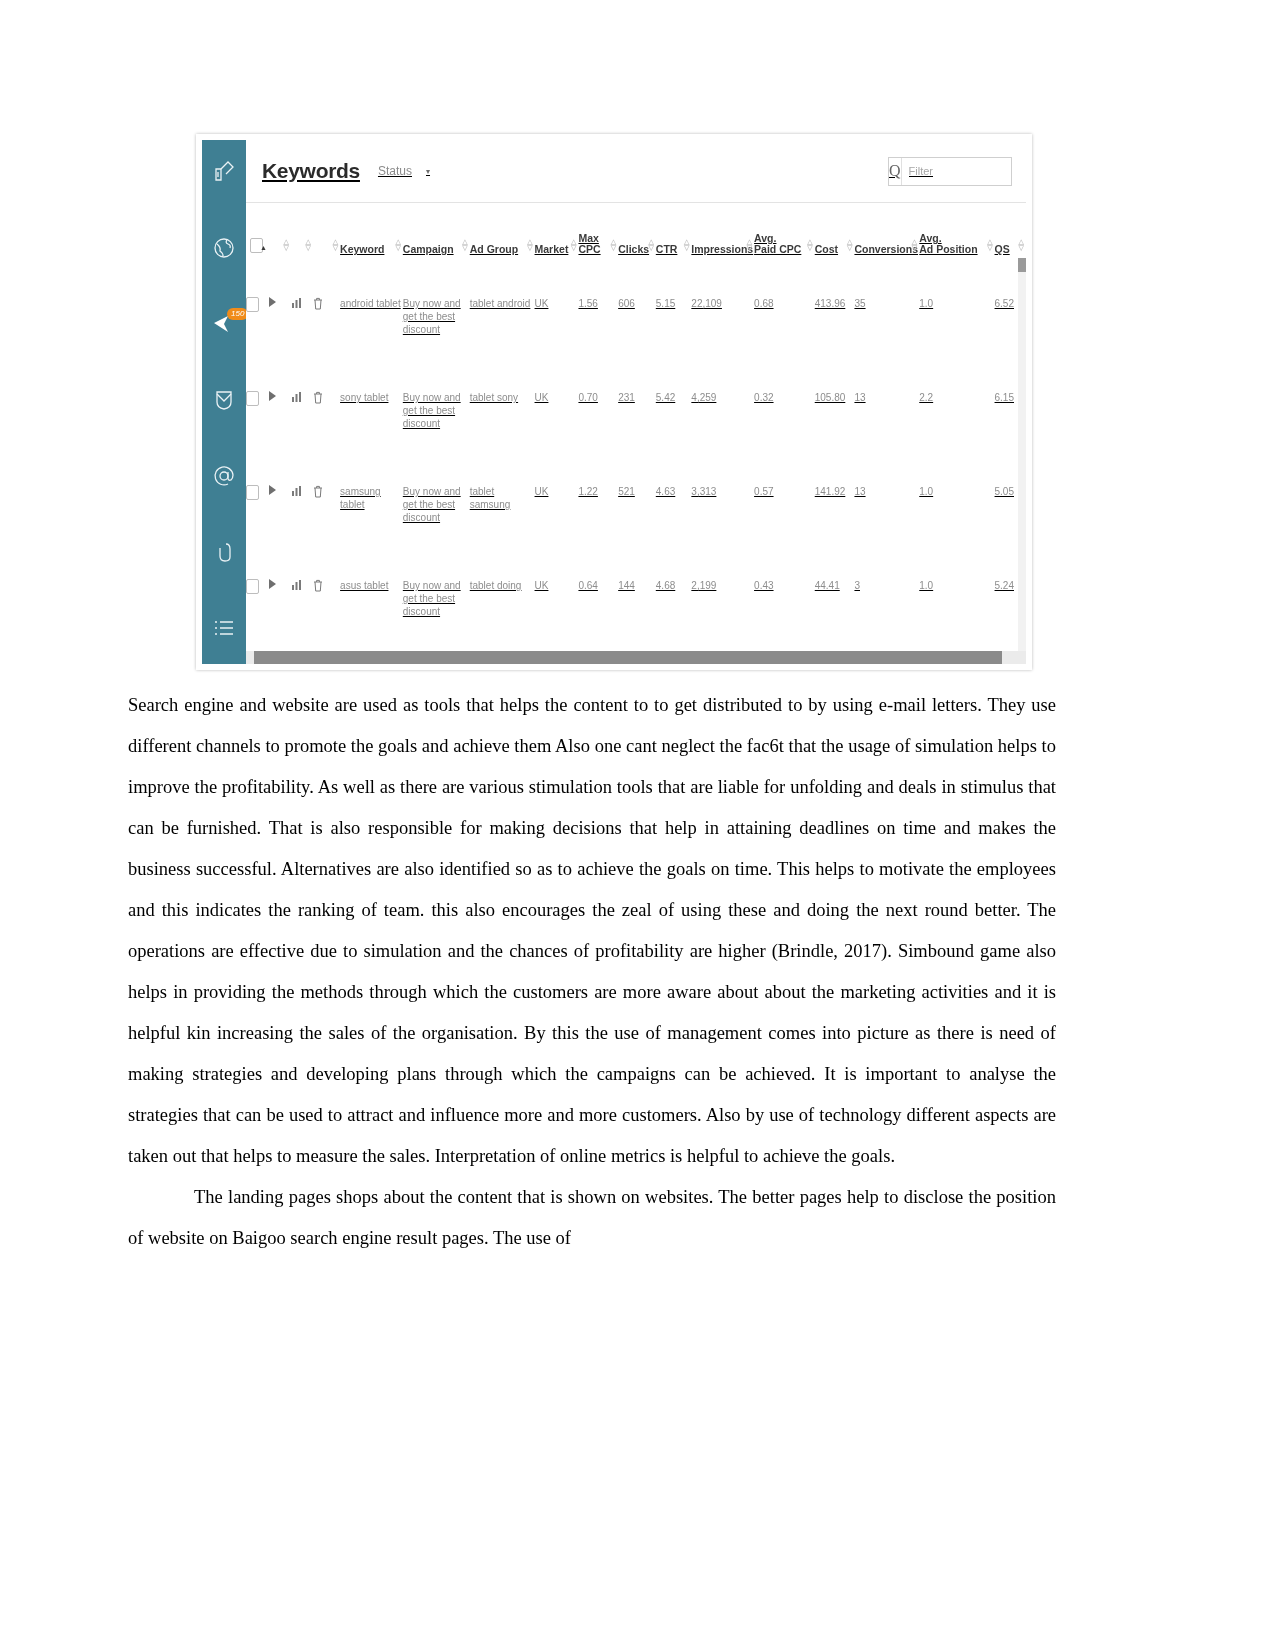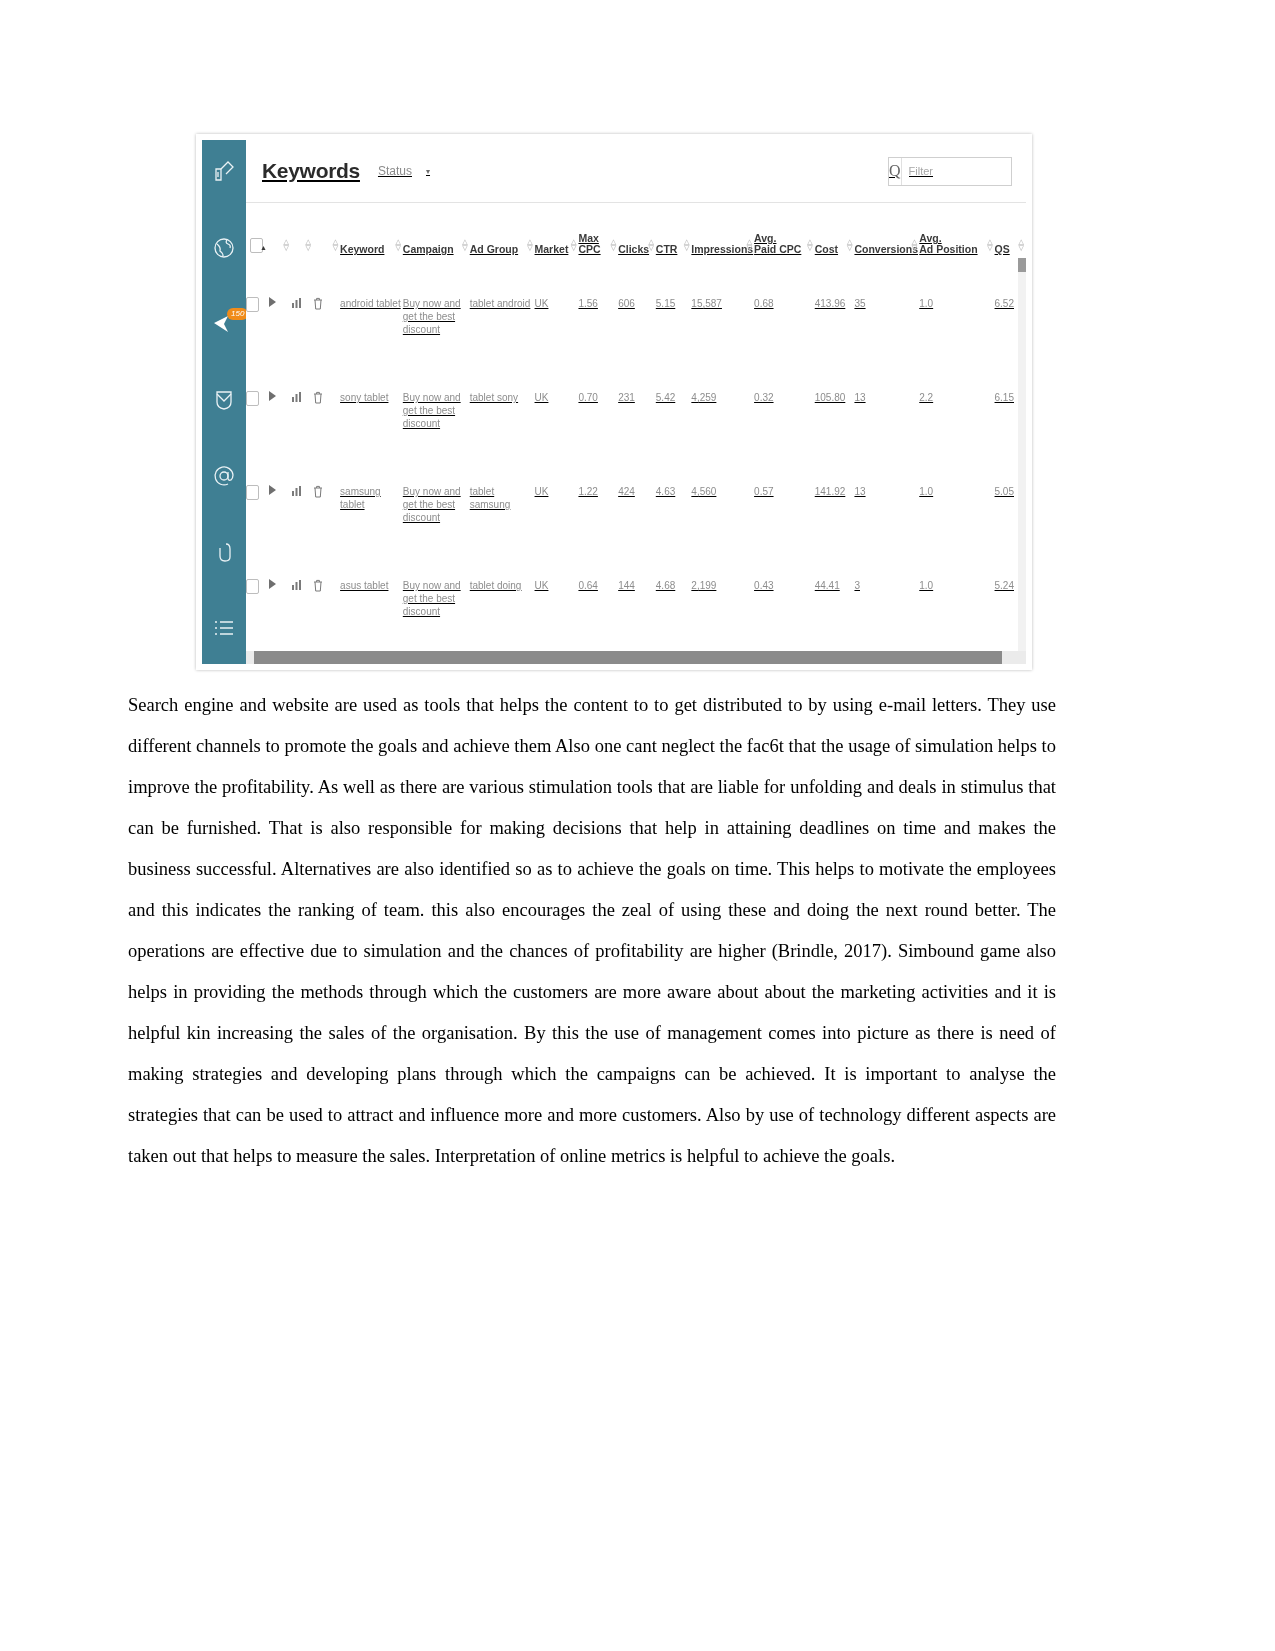--- a/index.html
+++ b/index.html
@@ -493,21 +493,21 @@
                     </svg>
                 </span>
               </td>
               <td>android tablet</td>
               <td>Buy now and get the best discount</td>
               <td>tablet android</td>
               <td>UK</td>
               <td class="maxcpc">1.56</td>
               <td>606</td>
               <td>5.15</td>
-              <td>15,587</td>
+              <td>22,109</td>
               <td>0.68</td>
               <td>413.96</td>
               <td>35</td>
               <td>1.0</td>
               <td>6.52</td>
             </tr>
 
             <tr class="datarow">
               <td class="c-check"><span class="cellbox"></span></td>
               <td class="c-exp"><span class="tri"></span></td>
@@ -559,23 +559,23 @@
                   <svg width="10" height="13" viewBox="0 0 10 13" fill="none" stroke="#7a7a7a" stroke-width="1">
                       <path d="M1 3 H9 M2 3 L2.7 12 H7.3 L8 3 M3.6 3 V1.4 H6.4 V3"></path>
                     </svg>
                 </span>
               </td>
               <td>samsung tablet</td>
               <td>Buy now and get the best discount</td>
               <td>tablet samsung</td>
               <td>UK</td>
               <td class="maxcpc">1.22</td>
-              <td>424</td>
+              <td>521</td>
               <td>4.63</td>
-              <td>4,560</td>
+              <td>3,313</td>
               <td>0.57</td>
               <td>141.92</td>
               <td>13</td>
               <td>1.0</td>
               <td>5.05</td>
             </tr>
 
             <tr class="datarow">
               <td class="c-check"><span class="cellbox"></span></td>
               <td class="c-exp"><span class="tri"></span></td>
@@ -619,13 +619,14 @@
           <div class="hthumb"></div>
         </div>
       </div>
 
     </div>
   </div>
 </div>
 
 <div class="doc">
   <p>Search engine and website are used as tools that helps the content to to get distributed to by using e-mail letters. They use different channels to promote the goals and achieve them Also one cant neglect the fac6t that the usage of simulation helps to improve the profitability. As well as there are various stimulation tools that are liable for unfolding and deals in stimulus that can be furnished. That is also responsible for making decisions that help in attaining deadlines on time and makes the business successful. Alternatives are also identified so as to achieve the goals on time. This helps to motivate the employees and this indicates the ranking of team. this also encourages the zeal of using these and doing the next round better. The operations are effective due to simulation and the chances of profitability are higher (Brindle, 2017). Simbound game also helps in providing the methods through which the customers are more aware about about the marketing activities and it is helpful kin increasing the sales of the organisation. By this the use of management comes into picture as there is need of making strategies and developing plans through which the campaigns can be achieved. It is important to analyse the strategies that can be used to attract and influence more and more customers. Also by use of technology different aspects are taken out that helps to measure the sales. Interpretation of online metrics is helpful to achieve the goals.</p>
+  <p class="indent">The landing pages shops about the content that is shown on websites. The better pages help to disclose the position of website on Baigoo search engine result pages. The use of</p>
 </div>
 
 </body></html>

